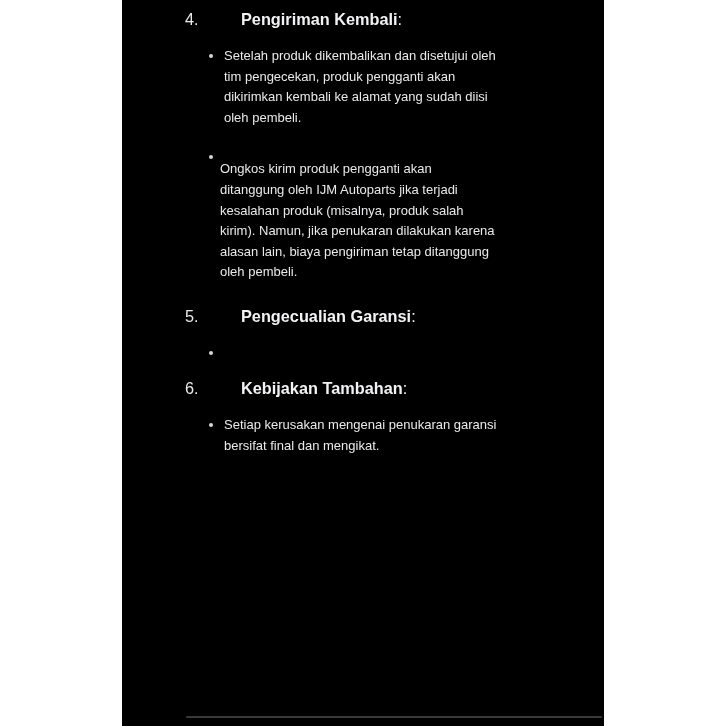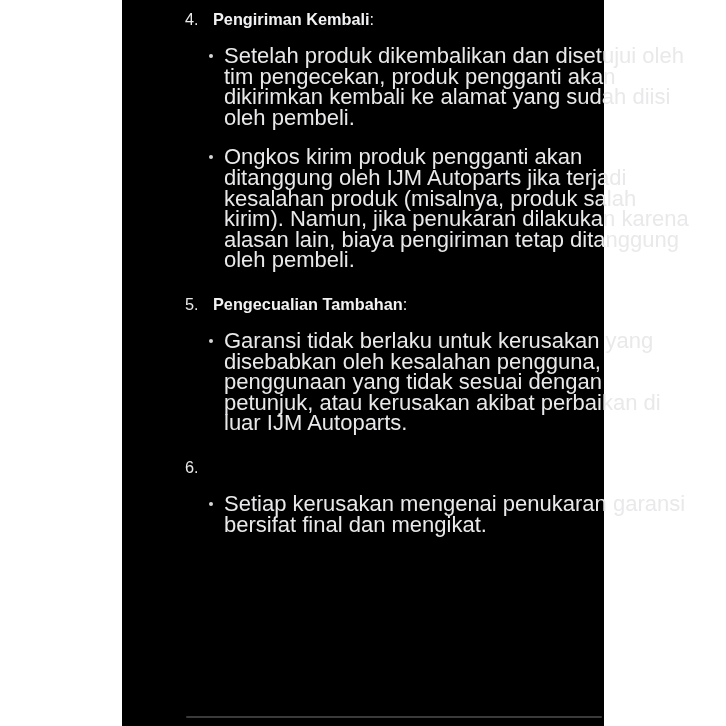--- a/index.html
+++ b/index.html
@@ -36,40 +36,40 @@
     align-items: baseline;
     font-size: 16.3px;
     line-height: 21px;
     color: var(--heading, #f2f2f4);
   }
   .num {
     flex: 0 0 28px;
     font-weight: 400;
     color: var(--text, #e9e9eb);
   }
-  .title { font-weight: 700; white-space: nowrap; }
+  .title { font-weight: 700; white-space: nowrap; margin-left: 28px; }
   .title .suffix { font-weight: 400; }
   .bullets {
     list-style: none;
     margin: 16px 0 0 24px;
     padding: 0;
   }
   .bullet { display: flex; }
-  .bullet + .bullet { margin-top: 19px; }
+  .bullet + .bullet { margin-top: 19px; flex-direction: column; }
   .dot {
     flex: 0 0 4px;
     width: 4px;
     height: 4px;
     border-radius: 50%;
     background: var(--dot, #d6d6d8);
     margin-top: 8px;
   }
   .bullet-text {
     margin-left: 11px;
-    font-size: 22px;
+    font-size: 13px;
     line-height: 20.6px;
     color: var(--text, #e9e9eb);
     white-space: pre;
   }
   .divider {
     position: absolute;
     left: 64px;
     top: 716px;
     width: 416px;
     height: 2px;
@@ -105,38 +105,34 @@
 kirim). Namun, jika penukaran dilakukan karena
 alasan lain, biaya pengiriman tetap ditanggung
 oleh pembeli.</span>
   </li>
 </ul>
   </section>
 
   <section class="section">
     <div class="heading-row">
       <span class="num">5.</span>
-      <span class="title"><b class="title-text">Pengecualian Tambahan</b><span class="suffix">:</span></span>
+      <span class="title"><b class="title-text">Pengecualian Garansi</b><span class="suffix">:</span></span>
     </div>
     <ul class="bullets">
   <li class="bullet">
     <span class="dot"></span>
-    <span class="bullet-text">Garansi tidak berlaku untuk kerusakan yang
-disebabkan oleh kesalahan pengguna,
-penggunaan yang tidak sesuai dengan
-petunjuk, atau kerusakan akibat perbaikan di
-luar IJM Autoparts.</span>
   </li>
 
 </ul>
   </section>
 
   <section class="section">
     <div class="heading-row">
       <span class="num">6.</span>
+      <span class="title"><b class="title-text">Kebijakan Tambahan</b><span class="suffix">:</span></span>
     </div>
     <ul class="bullets">
 
   <li class="bullet">
     <span class="dot"></span>
     <span class="bullet-text">Setiap kerusakan mengenai penukaran garansi
 bersifat final dan mengikat.</span>
   </li>
 </ul>
   </section>

